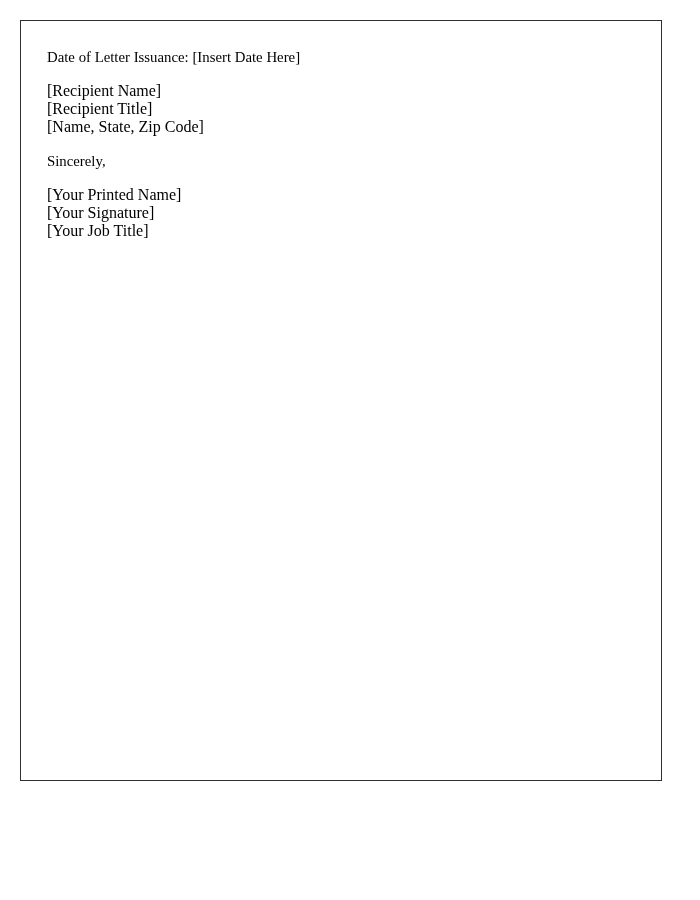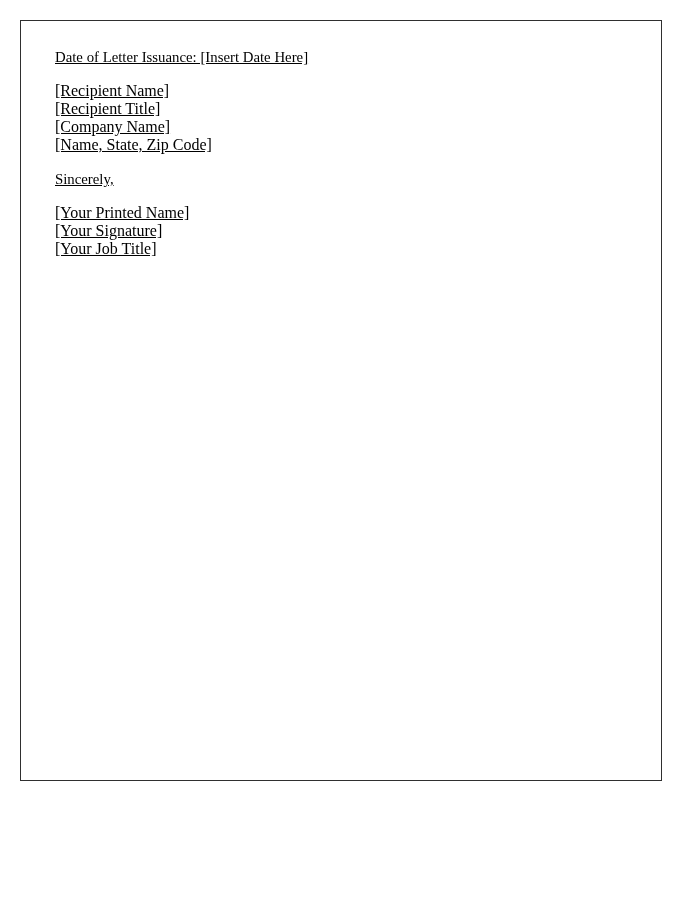--- a/index.html
+++ b/index.html
@@ -22,44 +22,42 @@
     top: 20px;
     width: 642px;
     height: 761px;
     box-sizing: border-box;
     border: 1px solid #2f2f2f;
     background: #ffffff;
     padding: 27px 28px 0 26px;
   }
   .sheet p,
   .sheet .block {
-    margin: 0 0 16px 8px;
+    margin: 0 0 16px 0;
     font-size: 14.8px;
     line-height: 18px;
     font-weight: 400;
     letter-spacing: 0;
-    text-decoration: underline;
   }
   .block .line {
     font-size: 16px;
     line-height: 18px;
   }
 </style>
 </head>
 <body>
 
 <div class="canvas">
   <div class="sheet">
 
     <p>Date of Letter Issuance: [Insert Date Here]</p>
 
     <div class="block">
       <div class="line">[Recipient Name]</div>
       <div class="line">[Recipient Title]</div>
-      <div class="line">[Company Name]</div>
       <div class="line">[Name, State, Zip Code]</div>
     </div>
 
 
 
     <p>Sincerely,</p>
 
     <div class="block">
       <div class="line">[Your Printed Name]</div>
       <div class="line">[Your Signature]</div>

